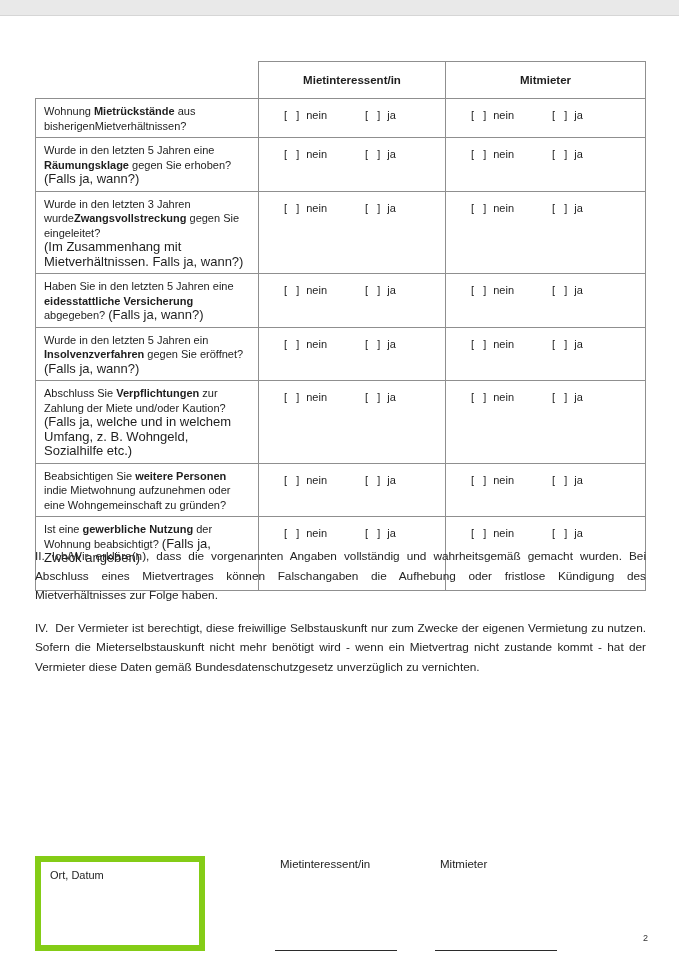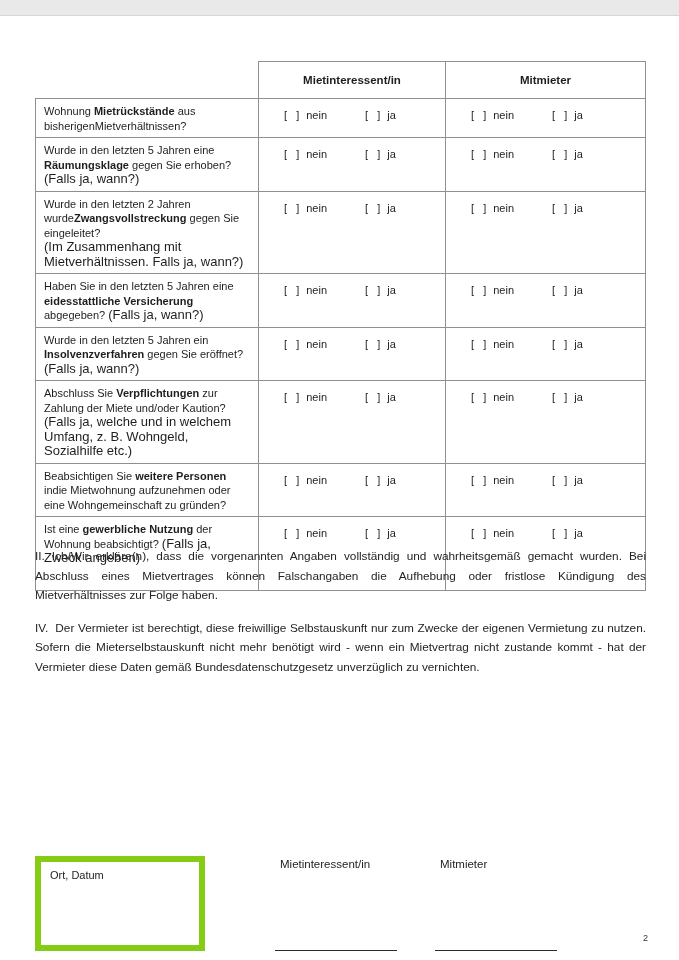--- a/index.html
+++ b/index.html
@@ -99,21 +99,21 @@
             </span></td>
           <td class="a-cell"><span class="choice">
               <span class="box">[&nbsp;&nbsp;]</span>
               <span class="lbl">nein</span>
             </span><span class="choice">
               <span class="box">[&nbsp;&nbsp;]</span>
               <span class="lbl">ja</span>
             </span></td>
         </tr>
         <tr>
-          <td class="q-cell"><span>Wurde in den letzten 2 Jahren wurde</span><span class="b">Zwangsvollstreckung</span><span> gegen Sie eingeleitet?</span><br><span class="sm">(Im Zusammenhang mit Mietverhältnissen. Falls ja, wann?)</span></td>
+          <td class="q-cell"><span>Wurde in den letzten 3 Jahren wurde</span><span class="b">Zwangsvollstreckung</span><span> gegen Sie eingeleitet?</span><br><span class="sm">(Im Zusammenhang mit Mietverhältnissen. Falls ja, wann?)</span></td>
           <td class="a-cell"><span class="choice">
               <span class="box">[&nbsp;&nbsp;]</span>
               <span class="lbl">nein</span>
             </span><span class="choice">
               <span class="box">[&nbsp;&nbsp;]</span>
               <span class="lbl">ja</span>
             </span></td>
           <td class="a-cell"><span class="choice">
               <span class="box">[&nbsp;&nbsp;]</span>
               <span class="lbl">nein</span>

